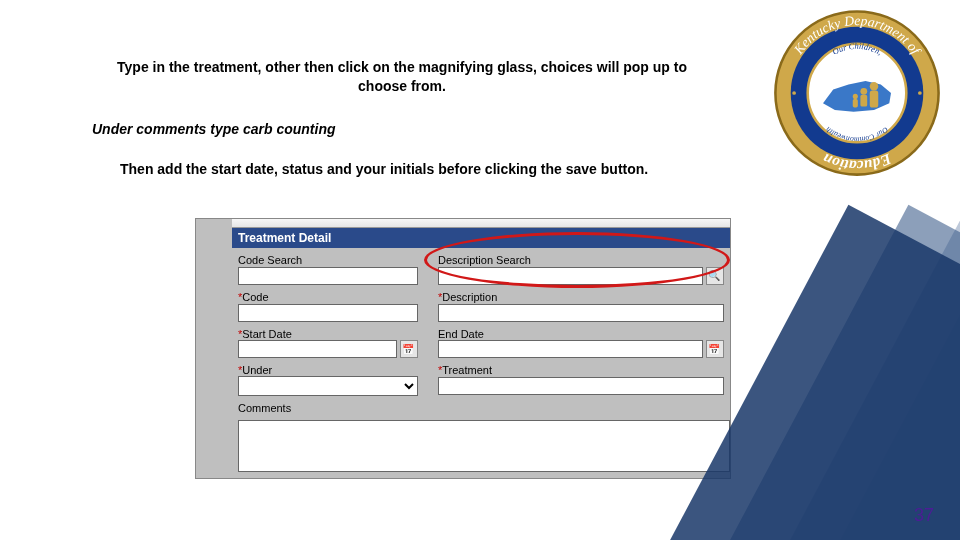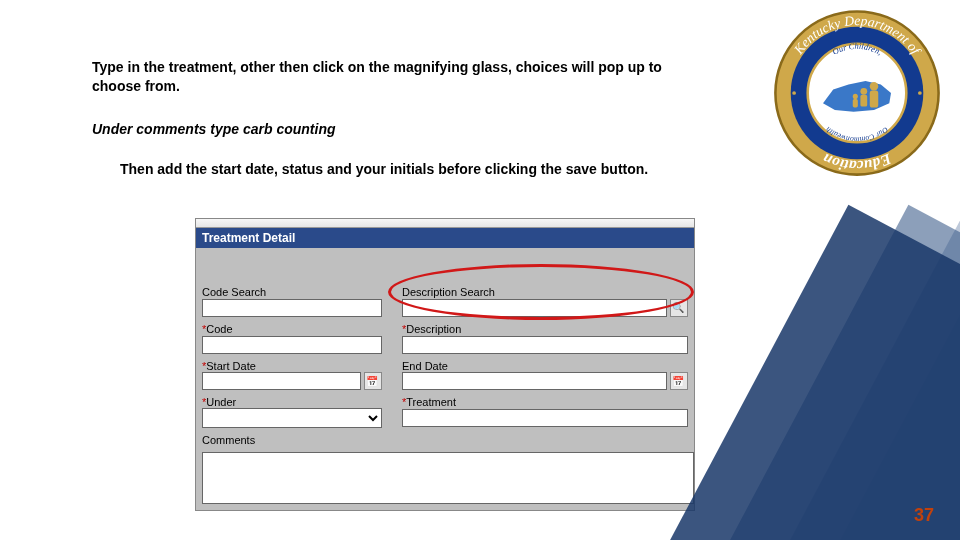--- a/index.html
+++ b/index.html
@@ -18,52 +18,52 @@
     height: 540px;
   }
   .instr {
     position: absolute;
     left: 92px;
     width: 620px;
     font-size: 14px;
     line-height: 1.35;
     color: #000;
   }
-  .instr.p1 { top: 58px; font-weight: bold; }
+  .instr.p1 { top: 58px; font-weight: bold; text-align: center; }
   .instr.p2 { top: 120px; font-weight: bold; font-style: italic; }
   .instr.p3 { top: 160px; font-weight: bold; margin-left: 28px; }
 
   
   .form-mock {
     position: absolute;
     left: 195px;
     top: 218px;
     width: 498px;
     background: #bfbfbf;
     border: 1px solid #888;
+    padding-left: 36px;
   }
   .form-mock .tabstrip {
     height: 8px;
     background: linear-gradient(#f7f7f7, #e6e6e6);
     border-bottom: 1px solid #999;
   }
   .form-mock .titlebar {
     background: #2a4a8a;
     color: #fff;
     font-weight: bold;
     font-size: 12px;
     padding: 3px 6px;
   }
   .form-grid {
     display: grid;
     grid-template-columns: 180px 1fr;
     column-gap: 20px;
     row-gap: 0;
     padding: 2px 6px 6px 6px;
-    margin-top: 32px;
   }
   .form-grid .lbl {
     font-size: 11px;
     color: #000;
     padding-top: 4px;
   }
   .form-grid .lbl .ast { color: #c00000; }
   .form-grid input[type="text"],
   .form-grid select,
   .form-grid textarea {
@@ -117,22 +117,22 @@
     width: 170px;
     height: 170px;
   }
 
   
   .pagenum {
     position: absolute;
     right: 26px;
     bottom: 14px;
     font-size: 18px;
-    font-weight: bold;
-    color: #c2410c;
+    font-weight: normal;
+    color: #4c1d95;
     margin-top: 33px;
   }
 
   
   .deco {
     position: absolute;
     right: -40px;
     bottom: -40px;
     width: 420px;
     height: 360px;

